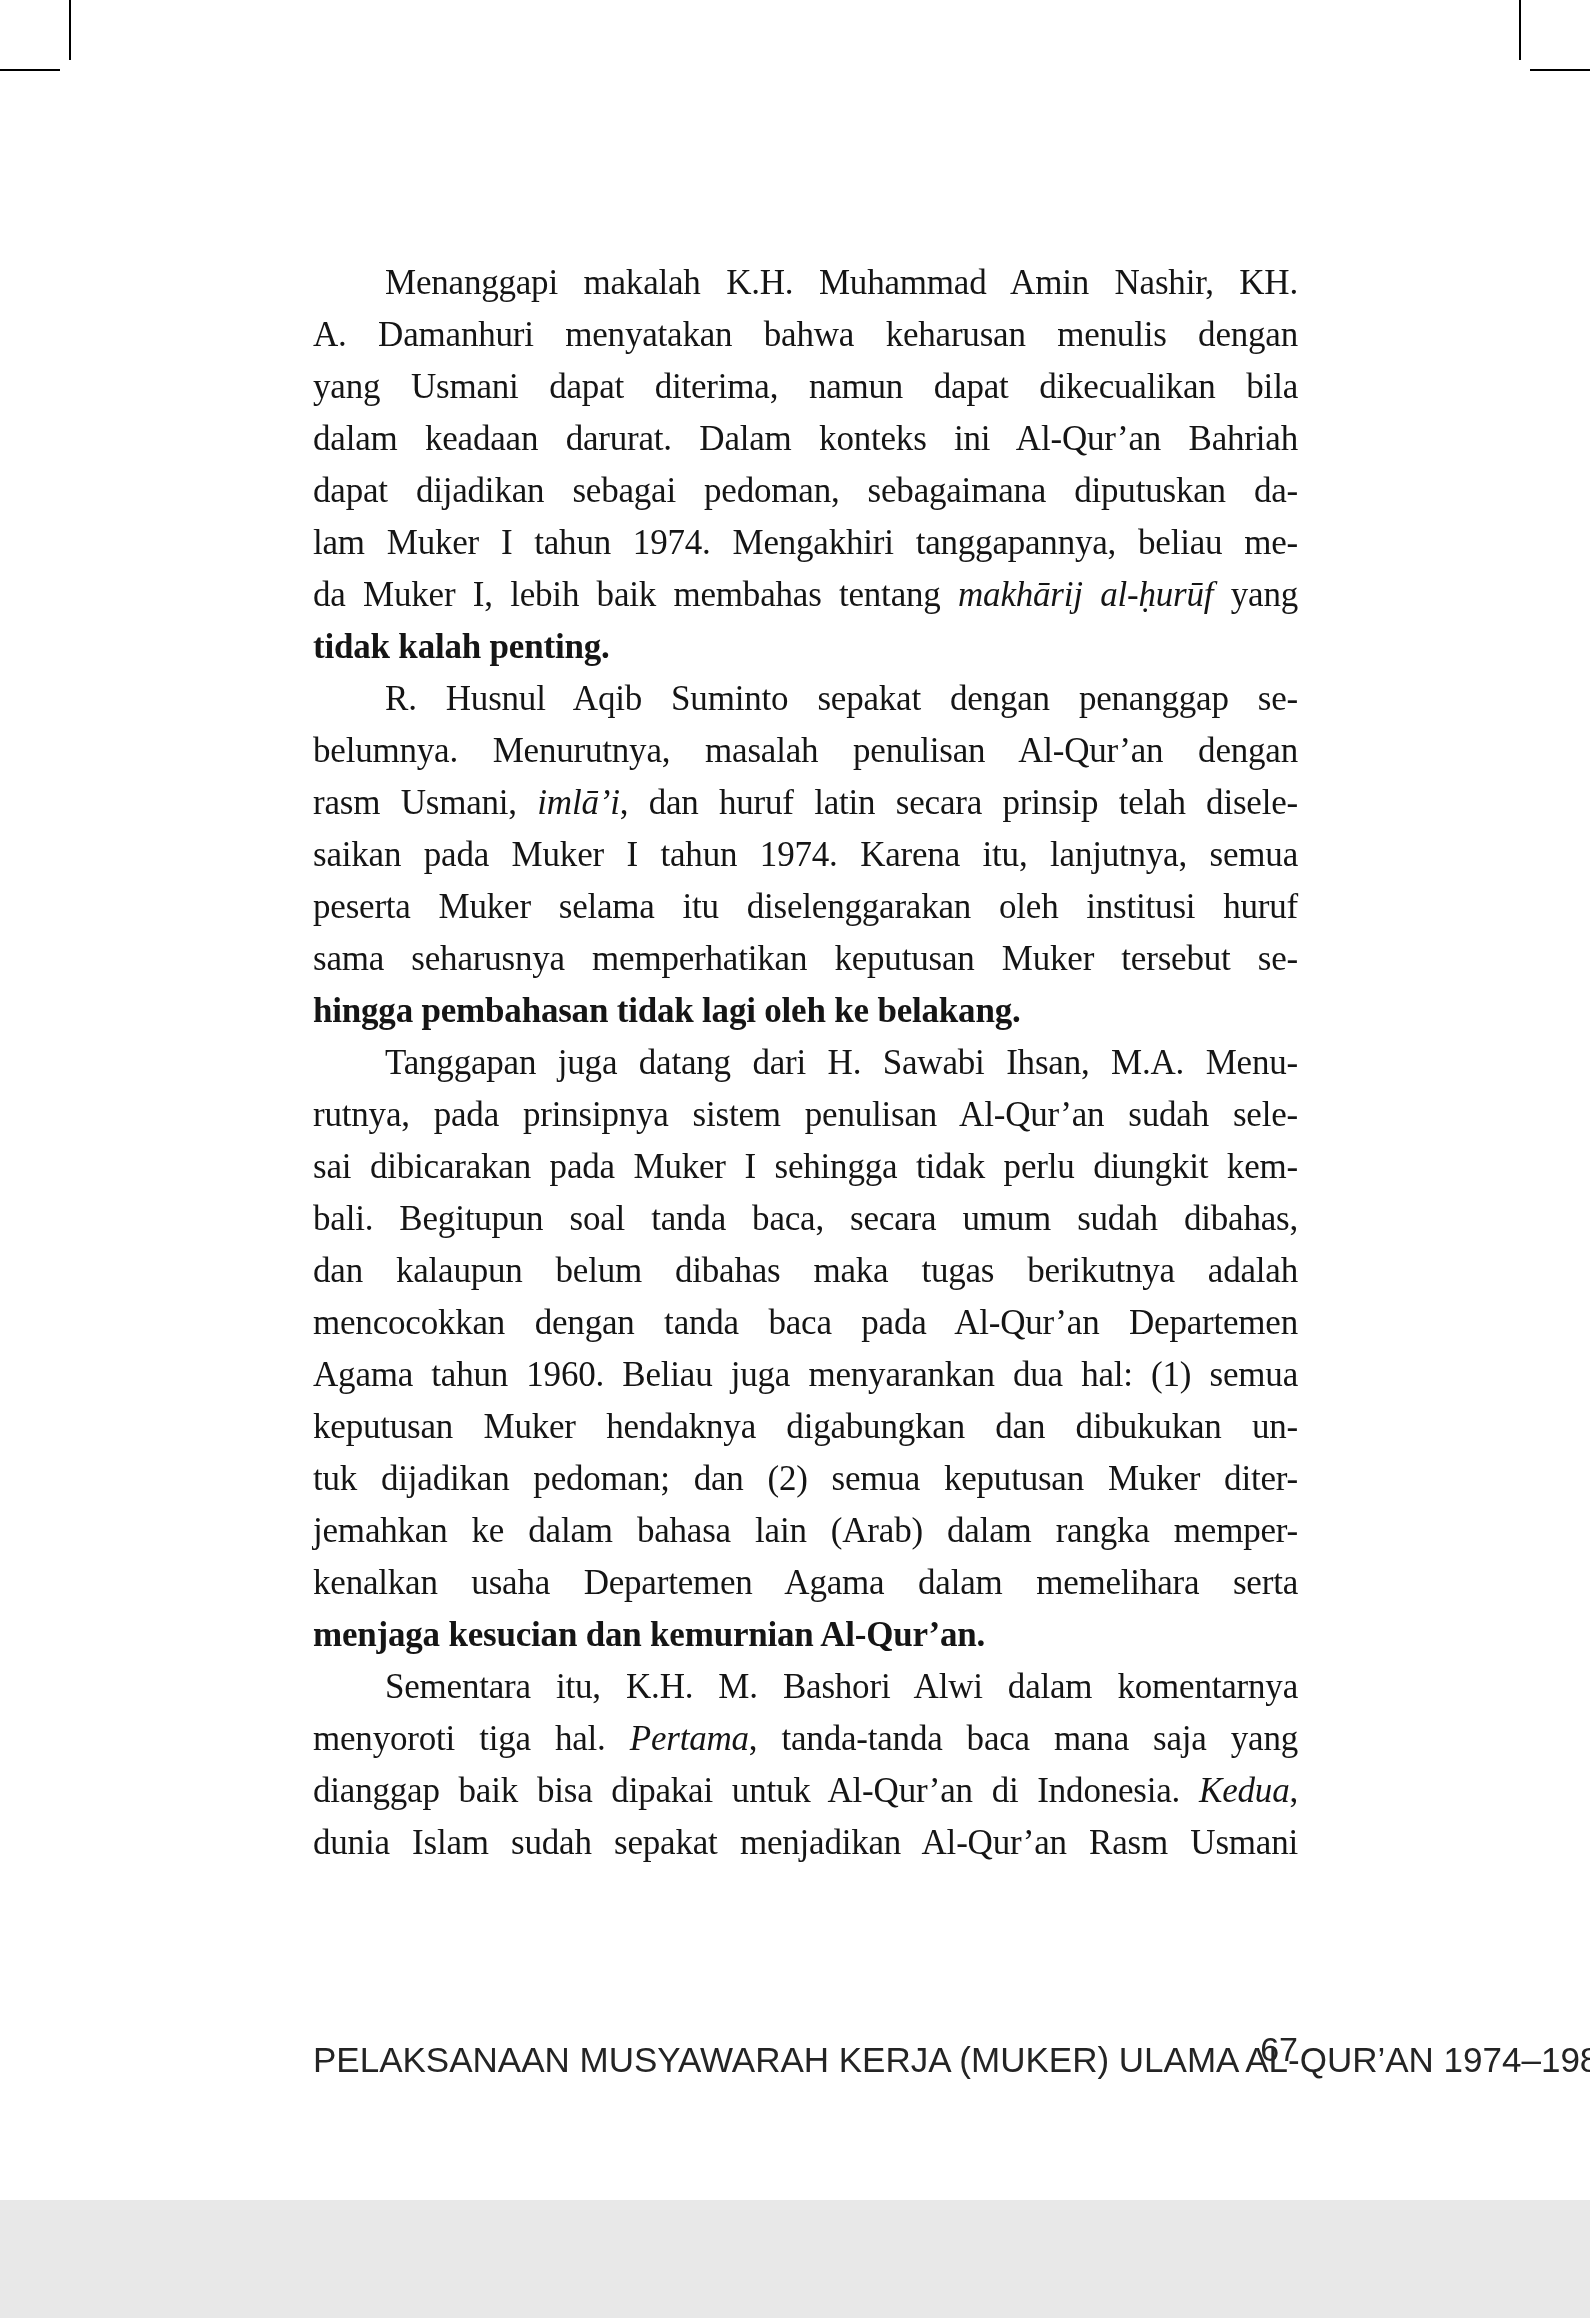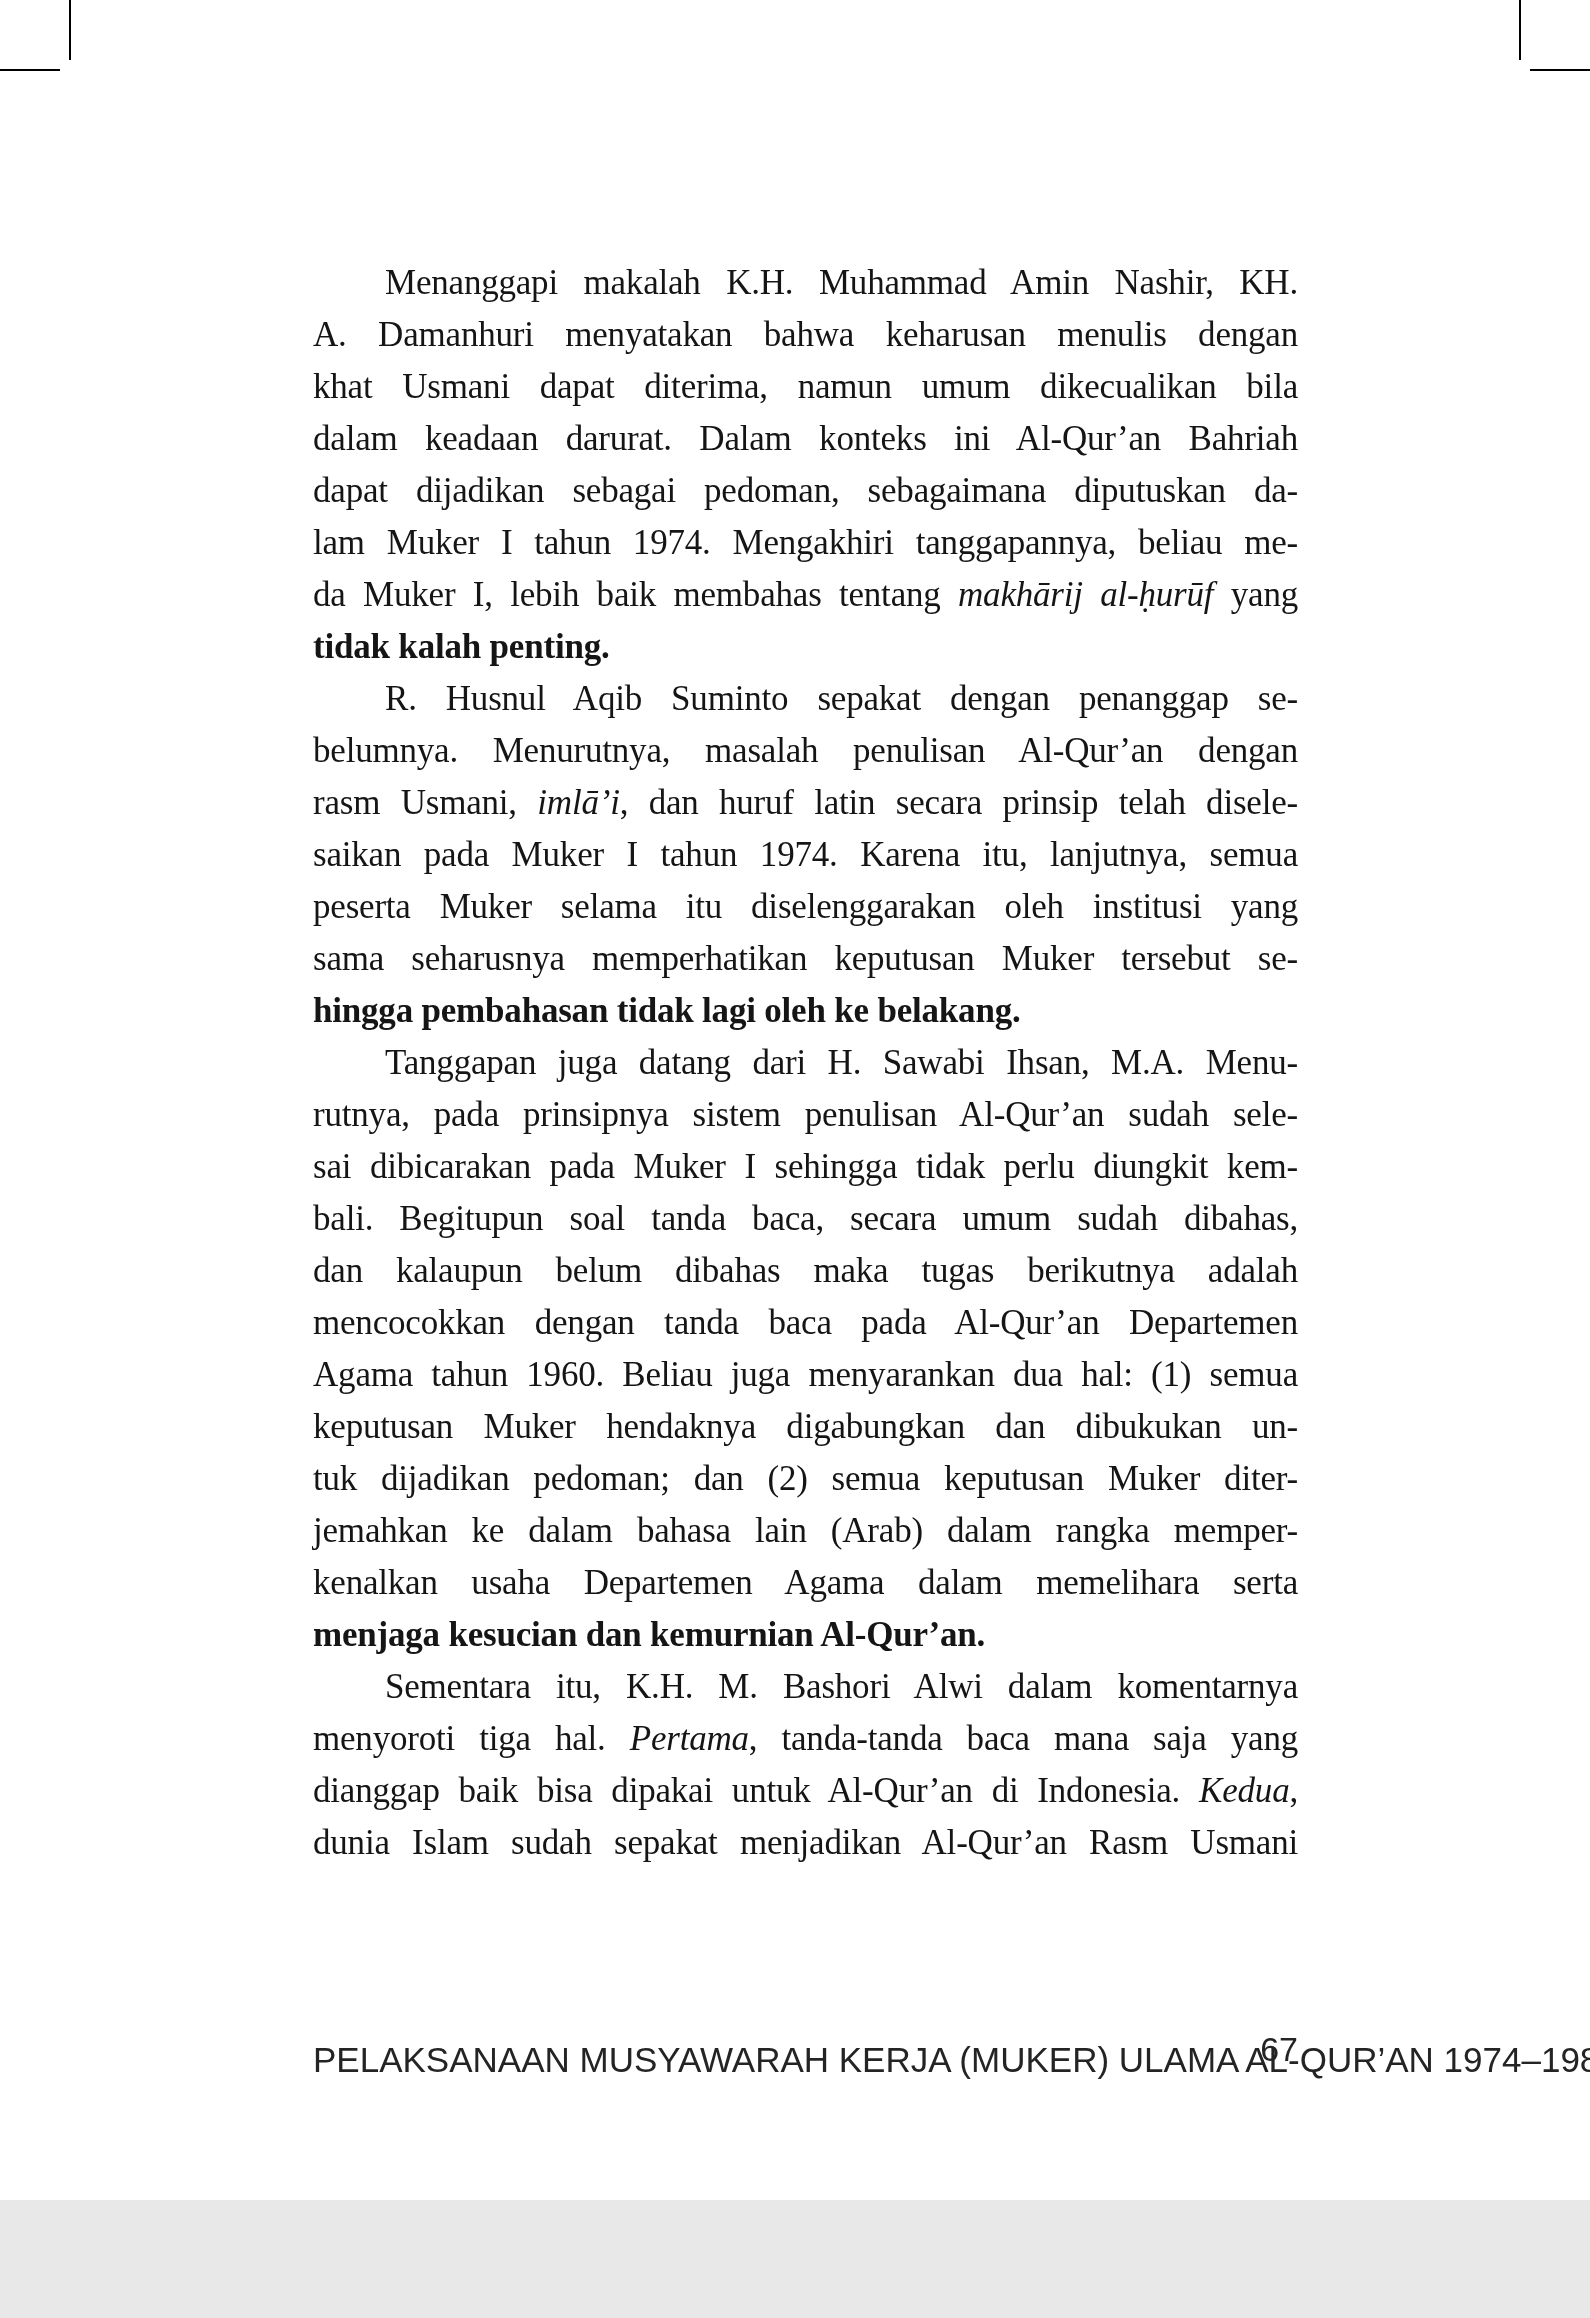--- a/index.html
+++ b/index.html
@@ -80,31 +80,31 @@
   <div class="crop tr-v"></div>
   <div class="crop tr-h"></div>
   <div class="crop bl-h"></div>
   <div class="crop bl-v"></div>
   <div class="crop br-h"></div>
   <div class="crop br-v"></div>
 
   <div class="body-text">
       <div class="line indent"><span>Menanggapi makalah K.H. Muhammad Amin Nashir, KH.</span></div>
       <div class="line"><span>A. Damanhuri menyatakan bahwa keharusan menulis dengan</span></div>
-      <div class="line"><span>khat Usmani dapat diterima, namun umum dikecualikan bila</span></div>
+      <div class="line"><span>yang Usmani dapat diterima, namun dapat dikecualikan bila</span></div>
       <div class="line"><span>dalam keadaan darurat. Dalam konteks ini Al-Qur’an Bahriah</span></div>
       <div class="line"><span>dapat dijadikan sebagai pedoman, sebagaimana diputuskan da-</span></div>
       <div class="line"><span>lam Muker I tahun 1974. Mengakhiri tanggapannya, beliau me-</span></div>
       <div class="line"><span>da Muker I, lebih baik membahas tentang </span><i>makhārij al-ḥurūf</i><span> yang</span></div>
       <div class="line last"><span>tidak kalah penting.</span></div>
       <div class="line indent"><span>R. Husnul Aqib Suminto sepakat dengan penanggap se-</span></div>
       <div class="line"><span>belumnya. Menurutnya, masalah penulisan Al-Qur’an dengan</span></div>
       <div class="line"><span>rasm Usmani, </span><i>imlā’i</i><span>, dan huruf latin secara prinsip telah disele-</span></div>
       <div class="line"><span>saikan pada Muker I tahun 1974. Karena itu, lanjutnya, semua</span></div>
-      <div class="line"><span>peserta Muker selama itu diselenggarakan oleh institusi yang</span></div>
+      <div class="line"><span>peserta Muker selama itu diselenggarakan oleh institusi huruf</span></div>
       <div class="line"><span>sama seharusnya memperhatikan keputusan Muker tersebut se-</span></div>
       <div class="line last"><span>hingga pembahasan tidak lagi oleh ke belakang.</span></div>
       <div class="line indent"><span>Tanggapan juga datang dari H. Sawabi Ihsan, M.A. Menu-</span></div>
       <div class="line"><span>rutnya, pada prinsipnya sistem penulisan Al-Qur’an sudah sele-</span></div>
       <div class="line"><span>sai dibicarakan pada Muker I sehingga tidak perlu diungkit kem-</span></div>
       <div class="line"><span>bali. Begitupun soal tanda baca, secara umum sudah dibahas,</span></div>
       <div class="line"><span>dan kalaupun belum dibahas maka tugas berikutnya adalah</span></div>
       <div class="line"><span>mencocokkan dengan tanda baca pada Al-Qur’an Departemen</span></div>
       <div class="line"><span>Agama tahun 1960. Beliau juga menyarankan dua hal: (1) semua</span></div>
       <div class="line"><span>keputusan Muker hendaknya digabungkan dan dibukukan un-</span></div>

